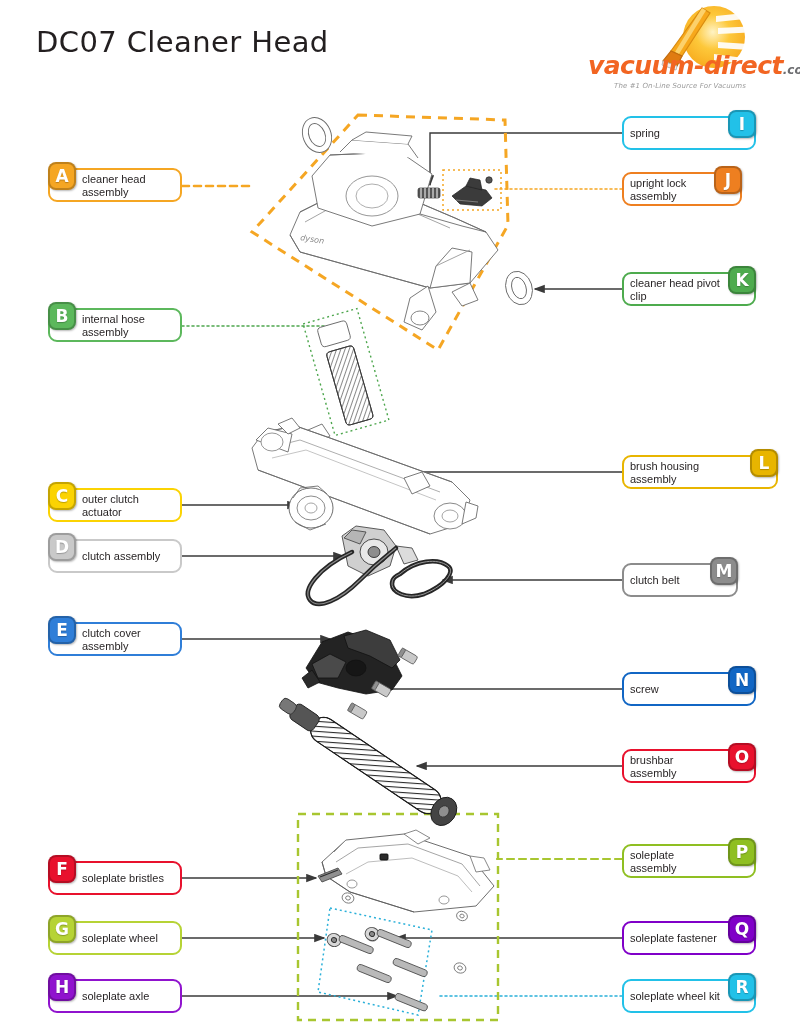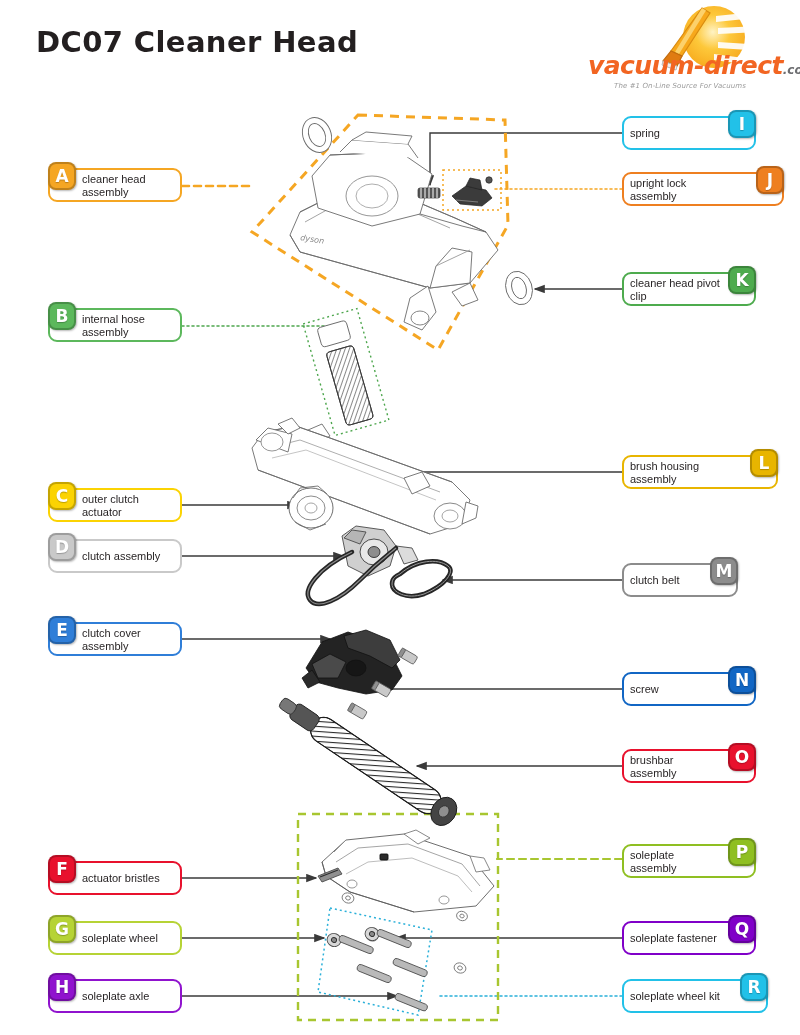--- a/index.html
+++ b/index.html
@@ -7,21 +7,21 @@
   body{
     width:800px;height:1035px;position:relative;overflow:hidden;
     font-family:"Liberation Sans","DejaVu Sans",sans-serif;
     color:#231f20;
   }
   #page{position:absolute;inset:0;background:#fff;}
 
   
   #page-title{
     position:absolute;left:36px;top:25px;
-    font-size:29px;font-weight:700;letter-spacing:.4px;
+    font-size:29px;font-weight:400;letter-spacing:.4px;
     color:#231f20;white-space:nowrap;
     font-family:"DejaVu Sans",sans-serif;
   }
 
   
   #logo{position:absolute;right:16px;top:6px;width:196px;height:86px;}
   #logo .burst{position:absolute;left:58px;top:0;width:138px;height:66px;}
   #logo .wordmark{
     position:absolute;left:0;bottom:14px;width:196px;
     font-family:"DejaVu Sans",sans-serif;
@@ -399,39 +399,39 @@
         <div class="badge" style="background: rgb(201, 201, 201);">D</div>
       </div>
       <div class="callout left" style="left: 48px; top: 622px; width: 134px;">
         <div class="box" style="border-color: rgb(47, 126, 216);"></div>
         <div class="txt">clutch cover
 assembly</div>
         <div class="badge" style="background: rgb(47, 126, 216);">E</div>
       </div>
       <div class="callout left" style="left: 48px; top: 861px; width: 134px;">
         <div class="box" style="border-color: rgb(232, 17, 45);"></div>
-        <div class="txt">actuator bristles</div>
+        <div class="txt">soleplate bristles</div>
         <div class="badge" style="background: rgb(232, 17, 45);">F</div>
       </div>
       <div class="callout left" style="left: 48px; top: 921px; width: 134px;">
         <div class="box" style="border-color: rgb(182, 211, 53);"></div>
         <div class="txt">soleplate wheel</div>
         <div class="badge" style="background: rgb(182, 211, 53);">G</div>
       </div>
       <div class="callout left" style="left: 48px; top: 979px; width: 134px;">
         <div class="box" style="border-color: rgb(144, 19, 206);"></div>
         <div class="txt">soleplate axle</div>
         <div class="badge" style="background: rgb(144, 19, 206);">H</div>
       </div>
       <div class="callout right" style="left: 622px; top: 116px; width: 134px;">
         <div class="box" style="border-color: rgb(34, 193, 232);"></div>
         <div class="txt">spring</div>
         <div class="badge" style="background: rgb(34, 193, 232);">I</div>
       </div>
-      <div class="callout right" style="left: 622px; top: 172px; width: 162px; border-radius: 17px;">
+      <div class="callout right" style="left: 622px; top: 172px; width: 120px; border-radius: 17px;">
         <div class="box" style="border-color: rgb(238, 127, 32);"></div>
         <div class="txt">upright lock
 assembly</div>
         <div class="badge" style="background: rgb(238, 127, 32);">J</div>
       </div>
       <div class="callout right" style="left: 622px; top: 272px; width: 134px;">
         <div class="box" style="border-color: rgb(78, 171, 78);"></div>
         <div class="txt">cleaner head pivot
 clip</div>
         <div class="badge" style="background: rgb(78, 171, 78);">K</div>
@@ -460,20 +460,20 @@
       <div class="callout right" style="left: 622px; top: 844px; width: 134px;">
         <div class="box" style="border-color: rgb(143, 191, 34);"></div>
         <div class="txt">soleplate assembly</div>
         <div class="badge" style="background: rgb(143, 191, 34);">P</div>
       </div>
       <div class="callout right" style="left: 622px; top: 921px; width: 134px;">
         <div class="box" style="border-color: rgb(128, 0, 200);"></div>
         <div class="txt">soleplate fastener</div>
         <div class="badge" style="background: rgb(128, 0, 200);">Q</div>
       </div>
-      <div class="callout right" style="left: 622px; top: 979px; width: 134px; padding-left: 12px;">
+      <div class="callout right" style="left: 622px; top: 979px; width: 134px;">
         <div class="box" style="border-color: rgb(34, 193, 232);"></div>
         <div class="txt">soleplate wheel kit</div>
         <div class="badge" style="background: rgb(34, 193, 232);">R</div>
       </div>
     </div>
 
 </div>
 
 </body></html>

